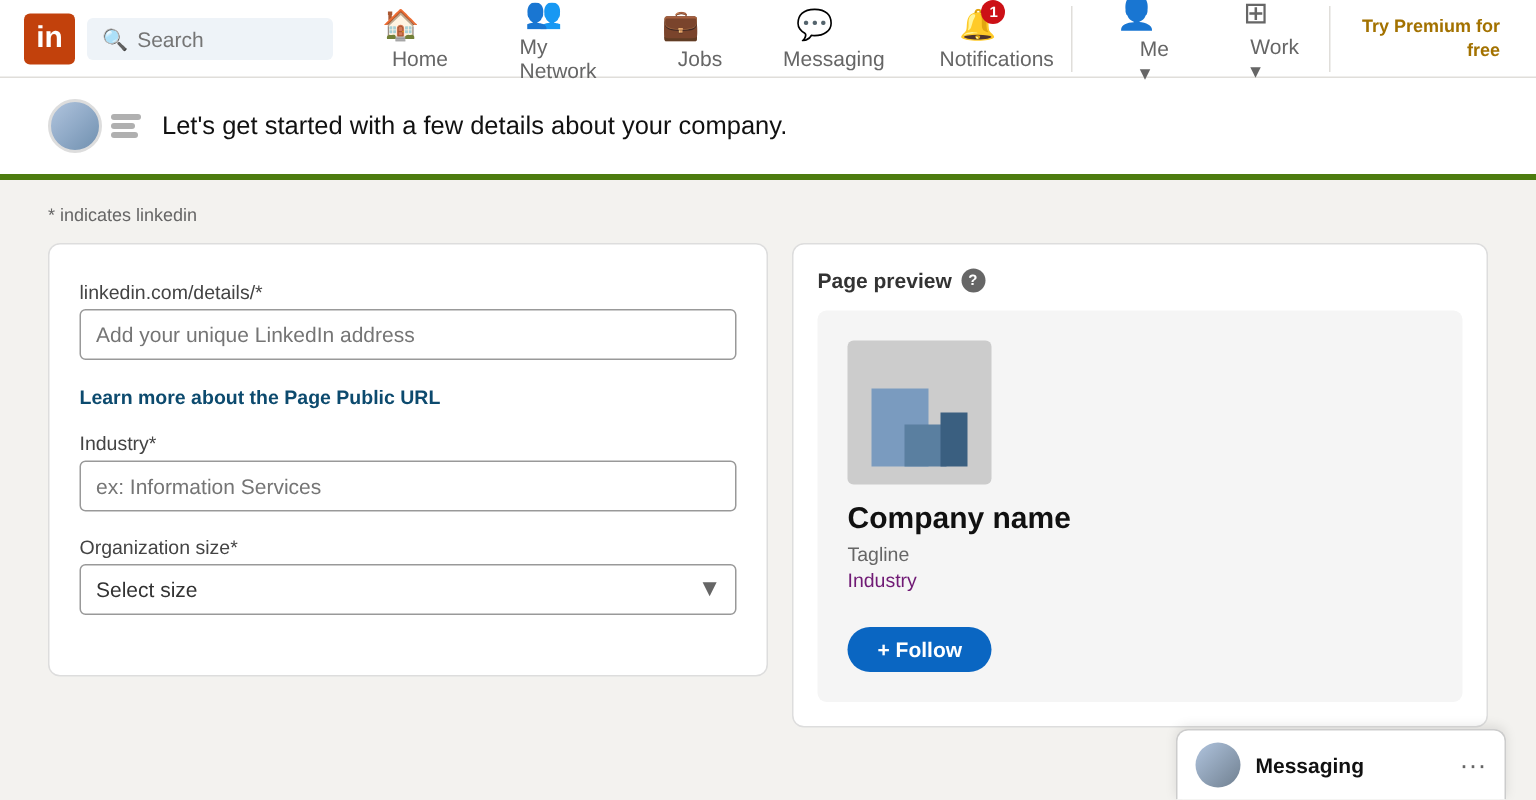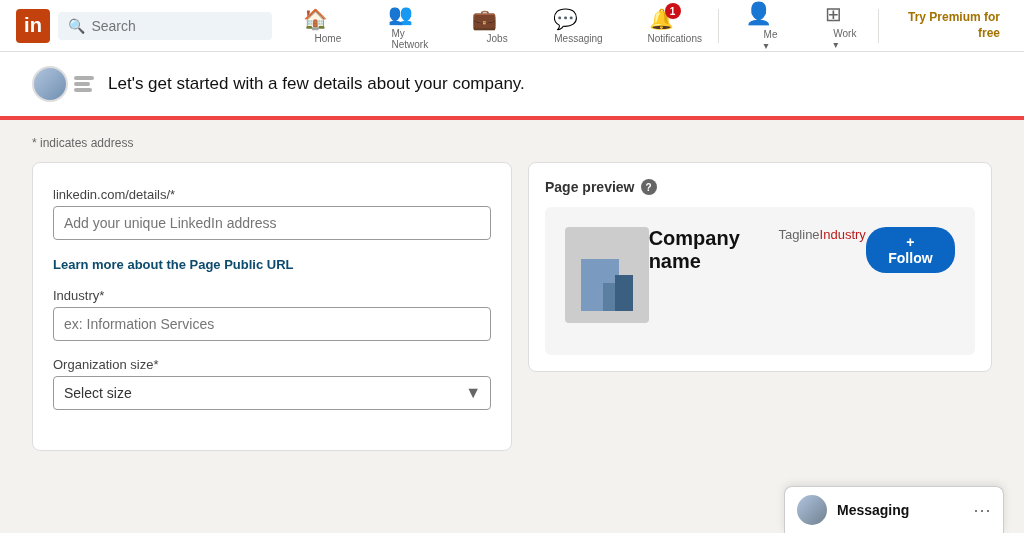--- a/index.html
+++ b/index.html
@@ -46,33 +46,33 @@
       position: relative; min-width: 60px;
     }
     .nav-icon { font-size: 20px; position: relative; }
     .nav-badge {
       position: absolute; top: -4px; right: -6px;
       background: #cc1016; color: #fff; border-radius: 50%;
       font-size: 10px; width: 16px; height: 16px;
       display: flex; align-items: center; justify-content: center;
       font-weight: bold;
     }
-    .nav-item-label { font-size: 10px; padding-left: 25px; }
+    .nav-item-label { font-size: 14px; padding-left: 25px; }
     .nav-divider { width: 1px; background: #e0deda; margin: 8px 4px; }
     .premium-link {
       display: flex; align-items: center; justify-content: center;
       font-size: 12px; color: #a37200; font-weight: 600;
       padding: 0 8px; text-align: right; line-height: 1.3;
       text-decoration: none; cursor: pointer;
     }
 
     
     .banner {
       background: #fff;
-      border-bottom: 4px solid #ef4444;
+      border-bottom: 4px solid #4d7c0f;
       padding: 14px 32px;
       display: flex;
       align-items: center;
       gap: 14px;
     }
     .banner-icon-stack {
       display: flex; align-items: center; gap: 2px;
     }
     .banner-icon-bar {
       display: flex; flex-direction: column; gap: 2px;
@@ -167,21 +167,21 @@
     .help-icon {
       width: 16px; height: 16px; border-radius: 50%; background: #666; color: #fff;
       font-size: 10px; display: inline-flex; align-items: center; justify-content: center;
       font-weight: bold; cursor: pointer; flex-shrink: 0;
     }
     .preview-card {
       background: #f5f5f5;
       border-radius: 6px;
       padding: 20px;
       display: flex;
-      flex-direction: row;
+      flex-direction: column;
       align-items: flex-start;
     }
     .preview-logo {
       width: 96px; height: 96px; margin-bottom: 12px;
       position: relative;
     }
     .preview-logo-inner {
       width: 100%; height: 100%;
       background: #ccc;
       border-radius: 4px;
@@ -200,21 +200,21 @@
       position: absolute; bottom: 12px; right: 16px;
       width: 18px; height: 36px; background: #3a5f80;
     }
     .preview-company-name {
       font-size: 20px; font-weight: 700; color: #111; margin-bottom: 4px;
     }
     .preview-tagline {
       font-size: 13px; color: #666; margin-bottom: 2px;
     }
     .preview-industry {
-      font-size: 13px; color: #b91c1c; margin-bottom: 0; text-align: right;
+      font-size: 13px; color: #701a75; margin-bottom: 24px; text-align: right;
     }
     .follow-btn {
       background: #0a66c2;
       color: #fff;
       border: none;
       border-radius: 20px;
       padding: 7px 20px;
       font-size: 14px;
       font-weight: 600;
       cursor: pointer;
@@ -297,21 +297,21 @@
     <div class="banner-icon-bar" style="margin-left:4px;">
       <span></span>
         <span></span>
         <span></span>
     </div>
   </div>
   <span class="banner-text">Let's get started with a few details about your company.</span>
 </div>
 
 <div class="main-content">
-  <p class="required-note">* indicates address</p>
+  <p class="required-note">* indicates linkedin</p>
 
   <div class="form-and-preview">
 
     <div class="form-panel">
 
 
       <div class="form-group">
         <label class="url-prefix">linkedin.com/details/*</label>
         <input type="text" class="form-input" placeholder="Add your unique LinkedIn address" style="">
       </div>

